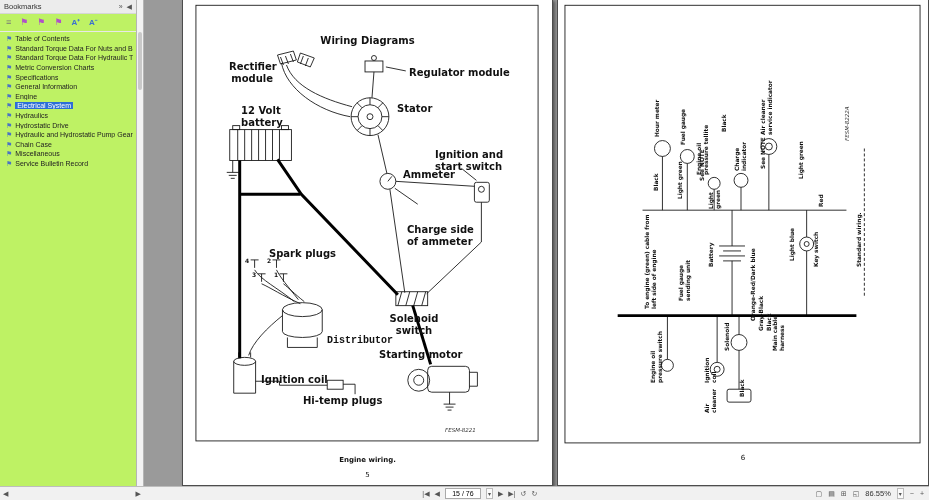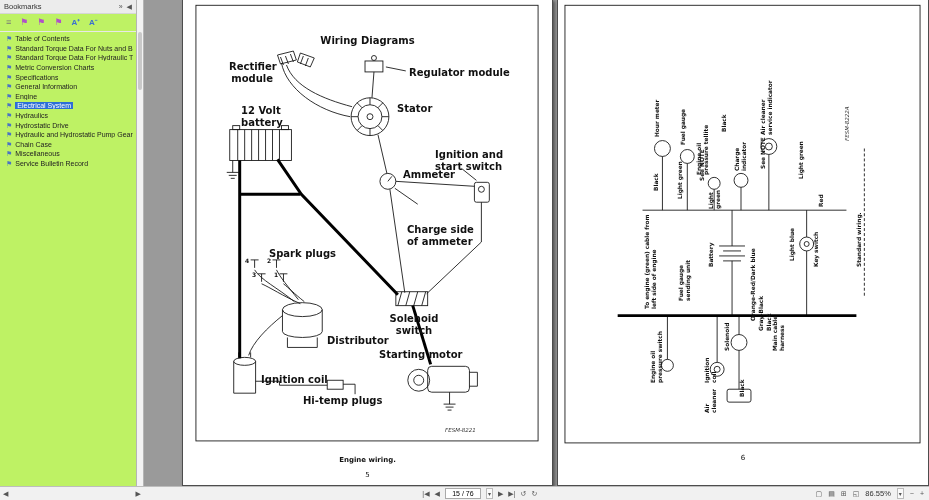--- a/index.html
+++ b/index.html
@@ -215,21 +215,21 @@
 start switch</div>
       <div class="dlabel" style="left:220px;top:170px;">Ammeter</div>
       <div class="dlabel" style="left:224px;top:204px;margin-top:21px;">Charge side
 of ammeter</div>
       <div class="dlabel" style="left:86px;top:249px;">Spark plugs</div>
       <div class="dlabel" style="left:62px;top:259px;font-size:6px;">4</div>
       <div class="dlabel" style="left:84px;top:259px;font-size:6px;">2</div>
       <div class="dlabel" style="left:69px;top:273px;font-size:6px;">3</div>
       <div class="dlabel" style="left:91px;top:273px;font-size:6px;">1</div>
       <div class="dlabel" style="left:196px;top:314px;width:70px;text-align:center;">Solenoid switch</div>
-      <div class="dlabel" style="left:144px;top:336px;">Distributor</div>
+      <div class="dlabel" style="left:144px;top:336px;font-family:Liberation Mono, monospace;">Distributor</div>
       <div class="dlabel" style="left:78px;top:375px;">Ignition coil</div>
       <div class="dlabel" style="left:120px;top:396px;">Hi-temp plugs</div>
       <div class="dlabel" style="left:196px;top:350px;">Starting motor</div>
       <div class="dlabel figref" style="left:262px;top:428px;">FESM-8221</div>
       <div class="dlabel center" style="top:457px;font-size:7px;">Engine wiring.</div>
       <div class="dlabel center" style="top:472px;font-weight:normal;font-size:7px;">5</div>
     </div>
 
     <div class="page page-right">
       <svg class="art" viewBox="0 0 372 488">

